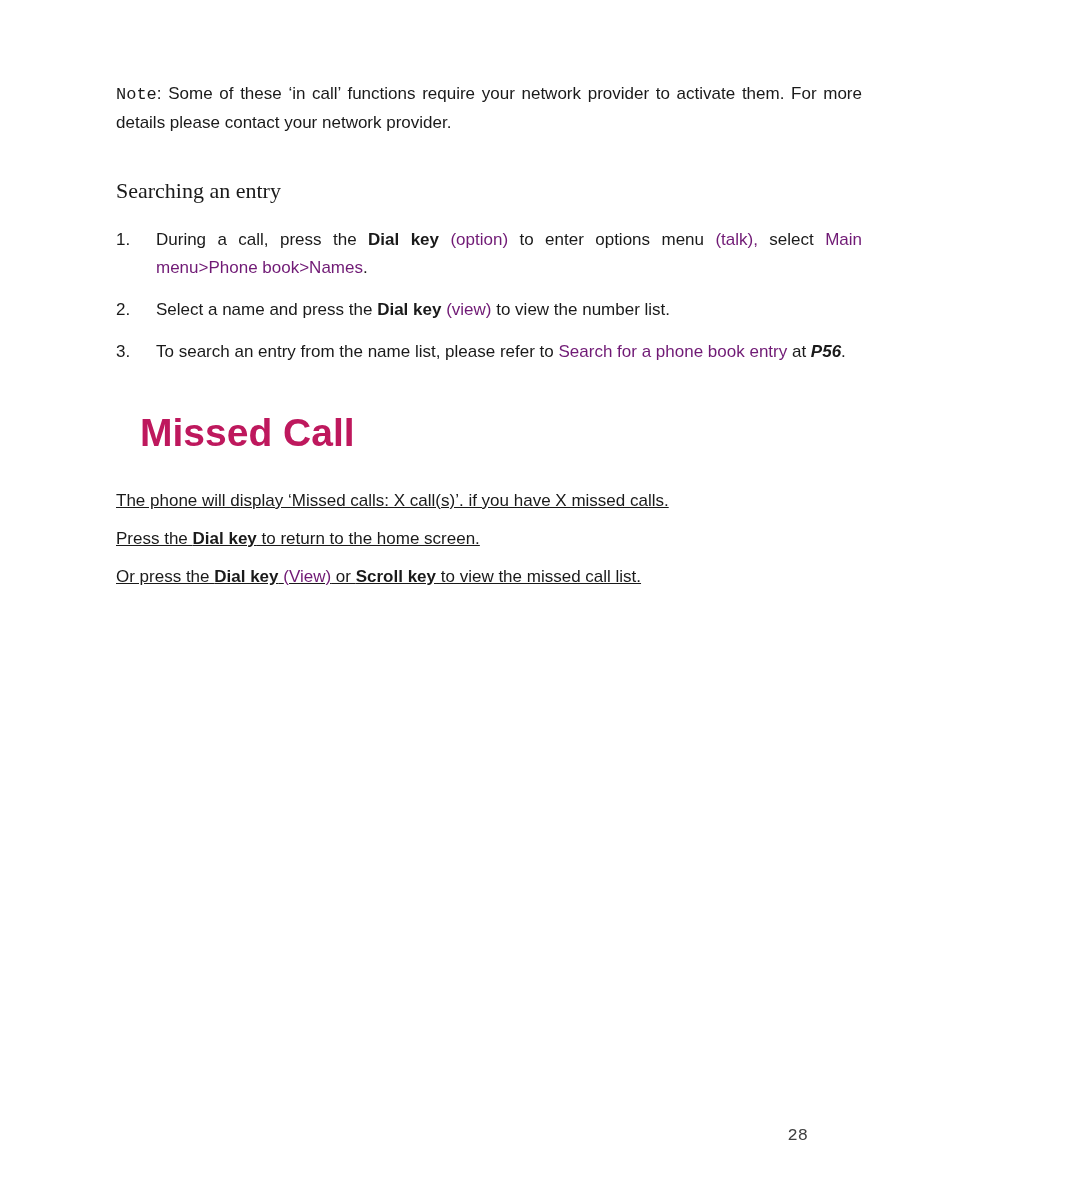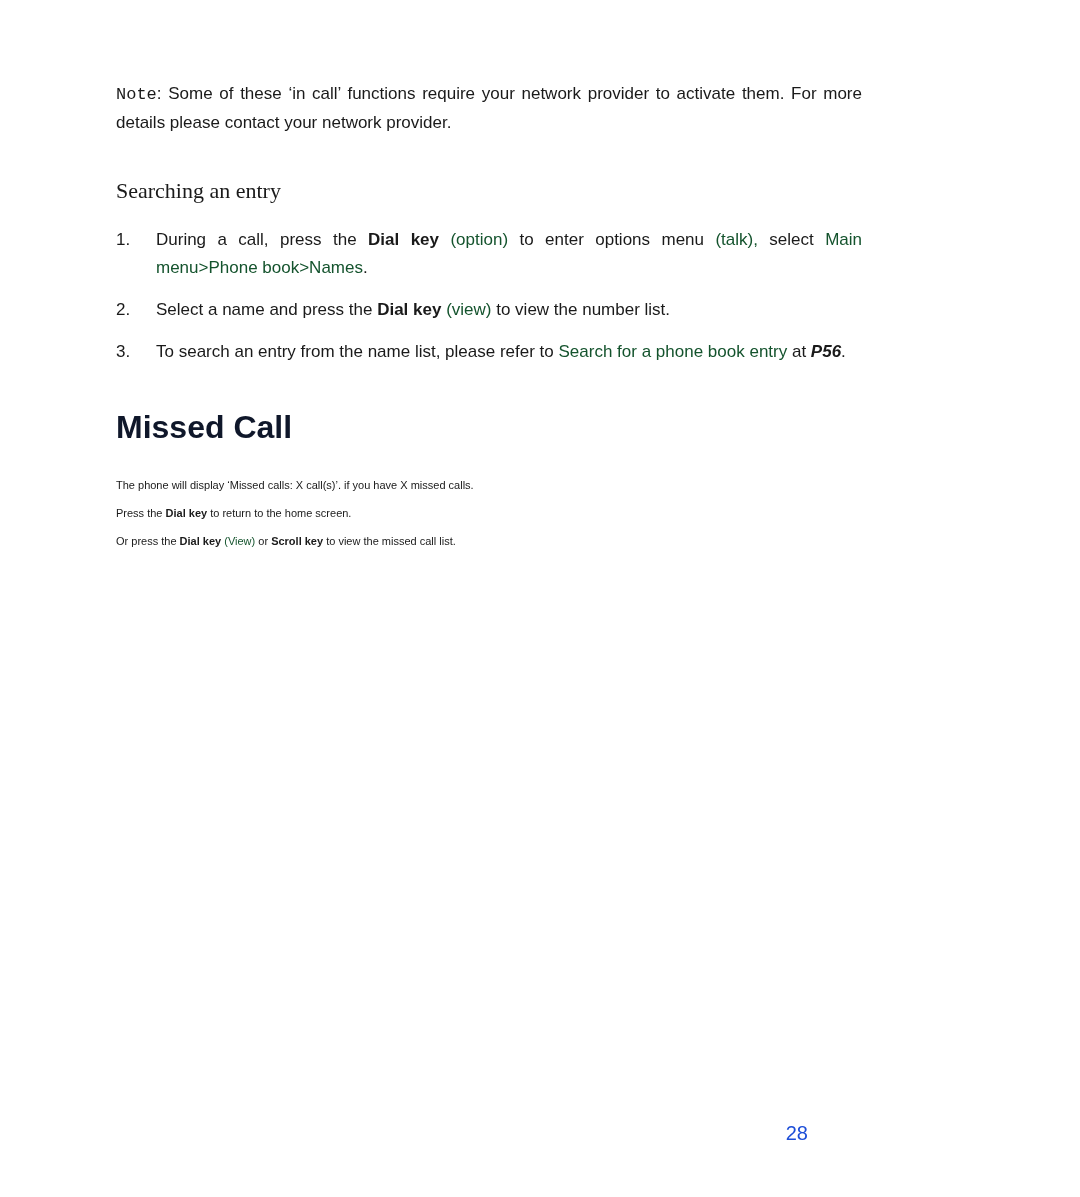--- a/index.html
+++ b/index.html
@@ -63,43 +63,46 @@
       min-width: 40px;
       font-size: 17px;
       padding-top: 0;
     }
 
     .list-content {
       flex: 1;
     }
 
     .missed-call-heading {
-      font-size: 32px;
+      font-size: 39px;
       font-weight: bold;
-      color: #0f172a;
+      color: #be185d;
       margin-bottom: 22px;
+      margin-left: 24px;
     }
 
     .body-paragraph {
-      font-size: 11px;
+      font-size: 17px;
       line-height: 1.65;
       margin-bottom: 10px;
       text-align: justify;
+      text-decoration: underline;
     }
 
     .blue-link {
-      color: #14532d;
+      color: #701a75;
     }
 
     .page-number {
       position: absolute;
       bottom: 48px;
       right: 116px;
-      font-size: 20px;
-      color: #1d4ed8;
+      font-size: 17px;
+      color: #404040;
+      font-family: Liberation Mono, monospace;
     }
 
     .section-searching {
       margin-bottom: 36px;
     }
 
     .section-missed-call {
       margin-bottom: 36px;
     }
   </style>

